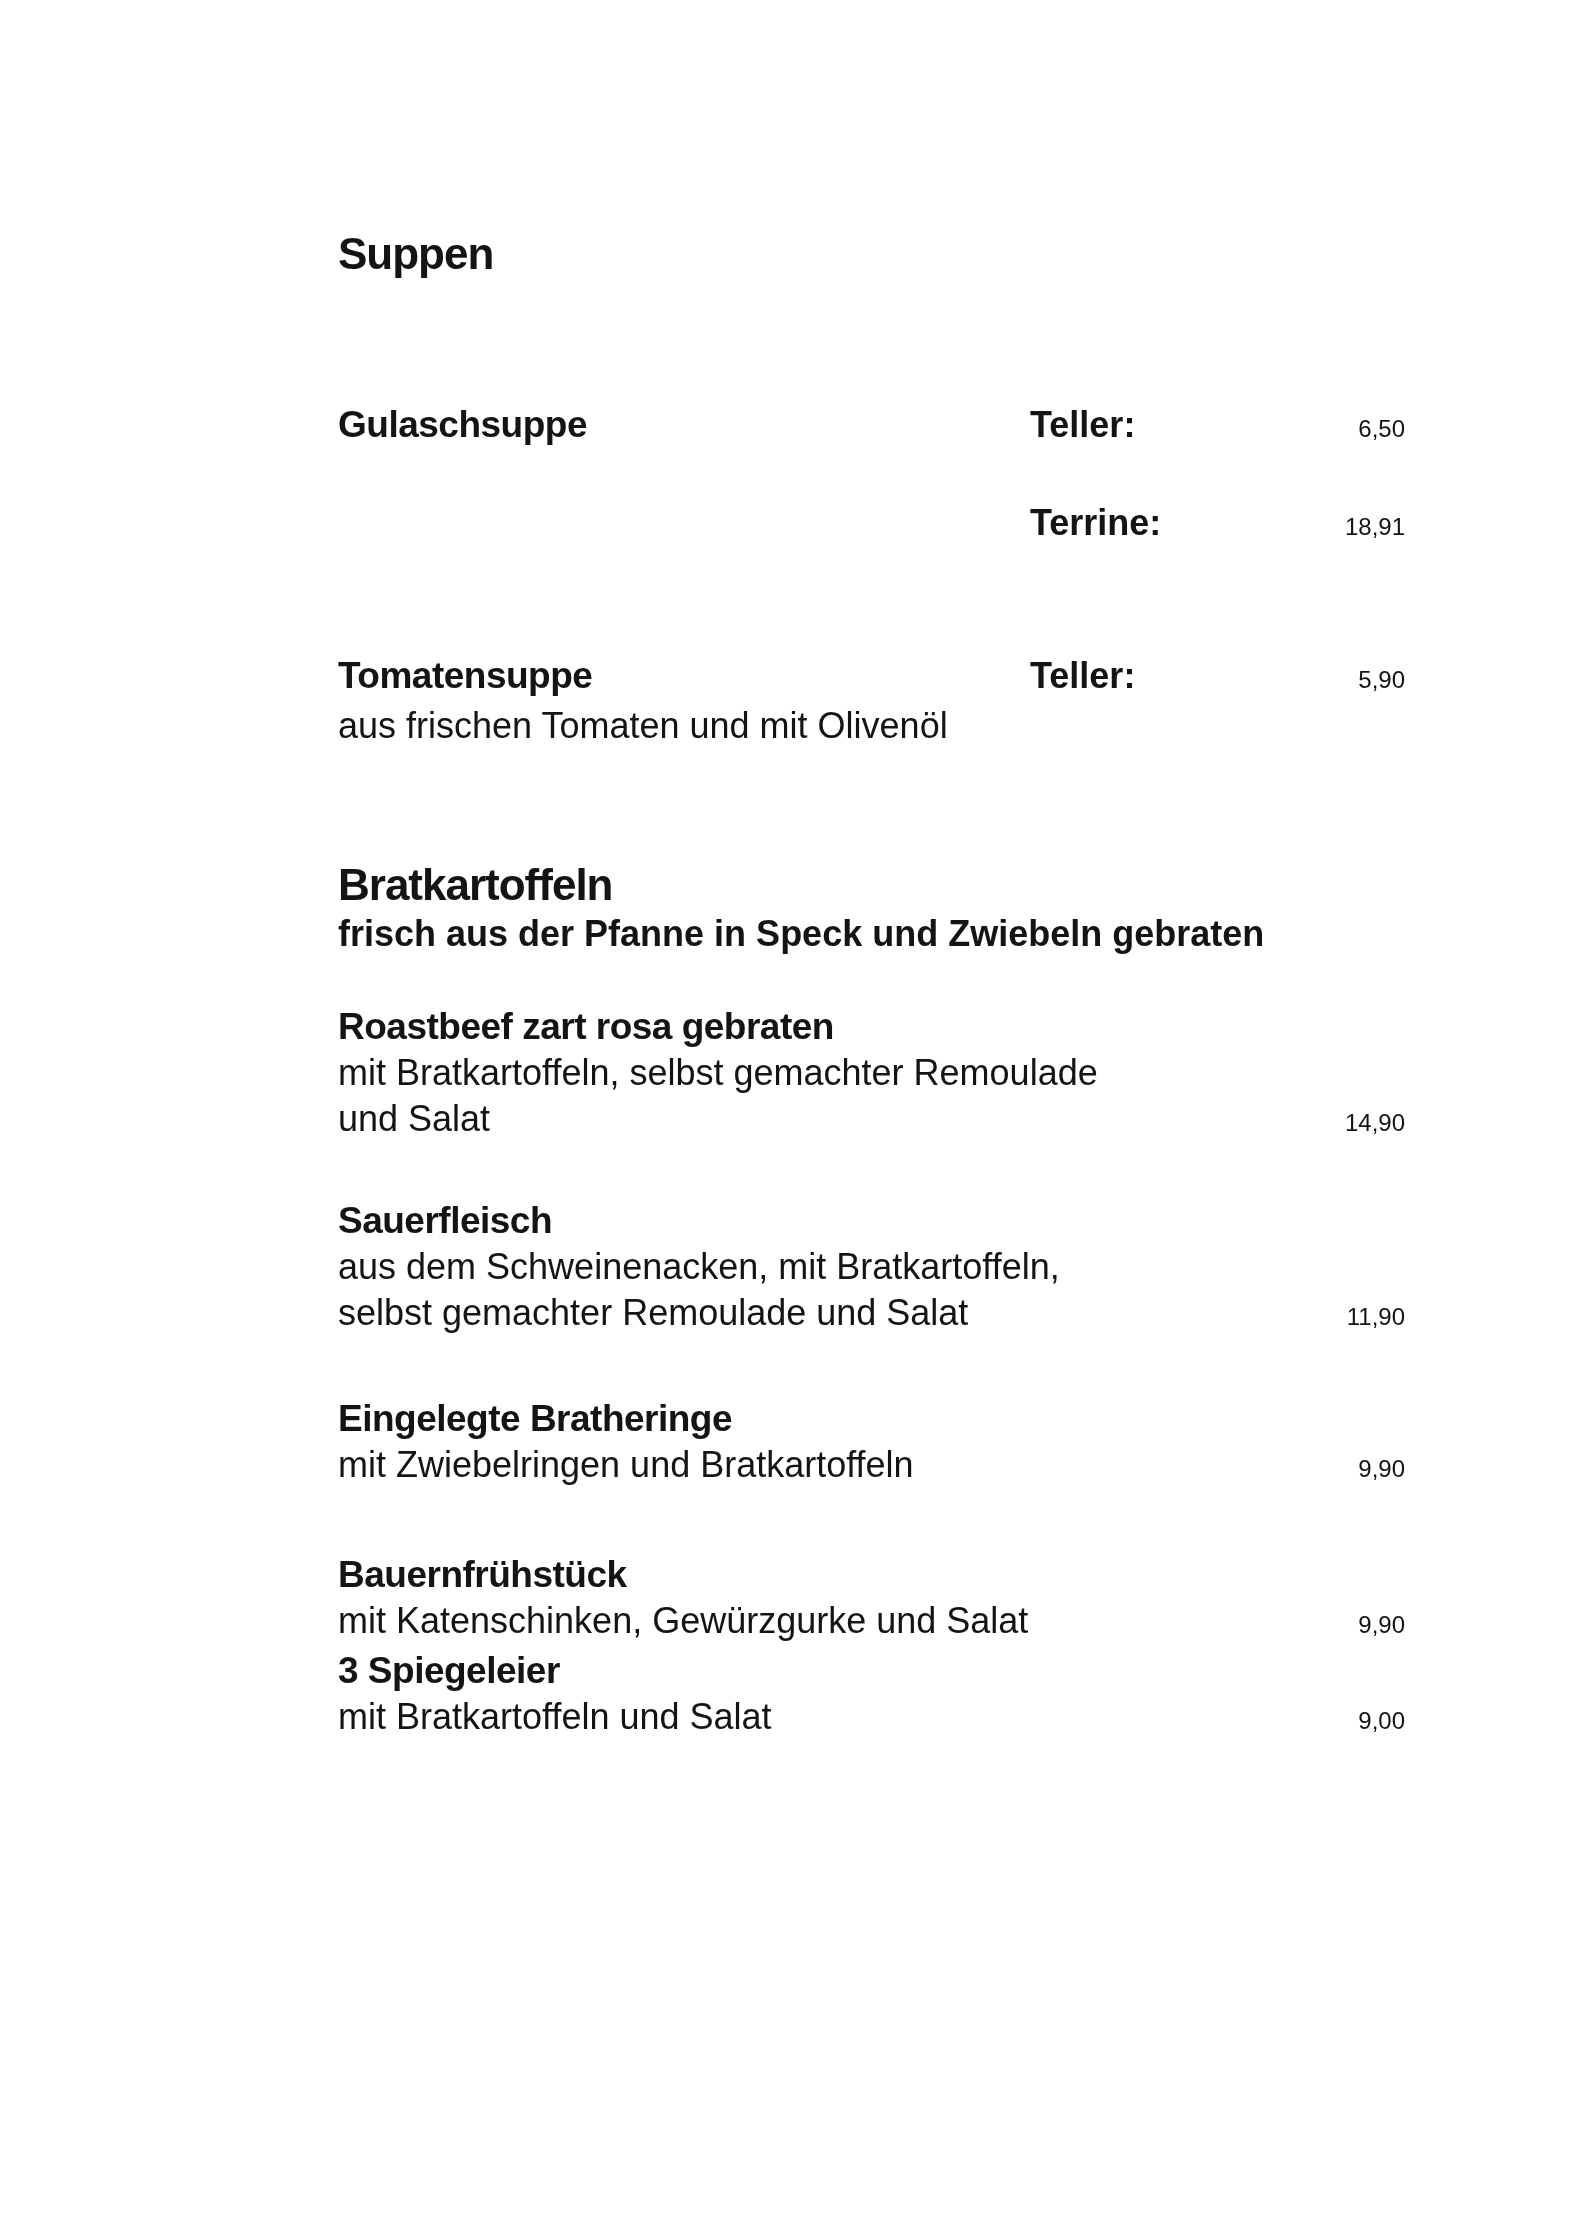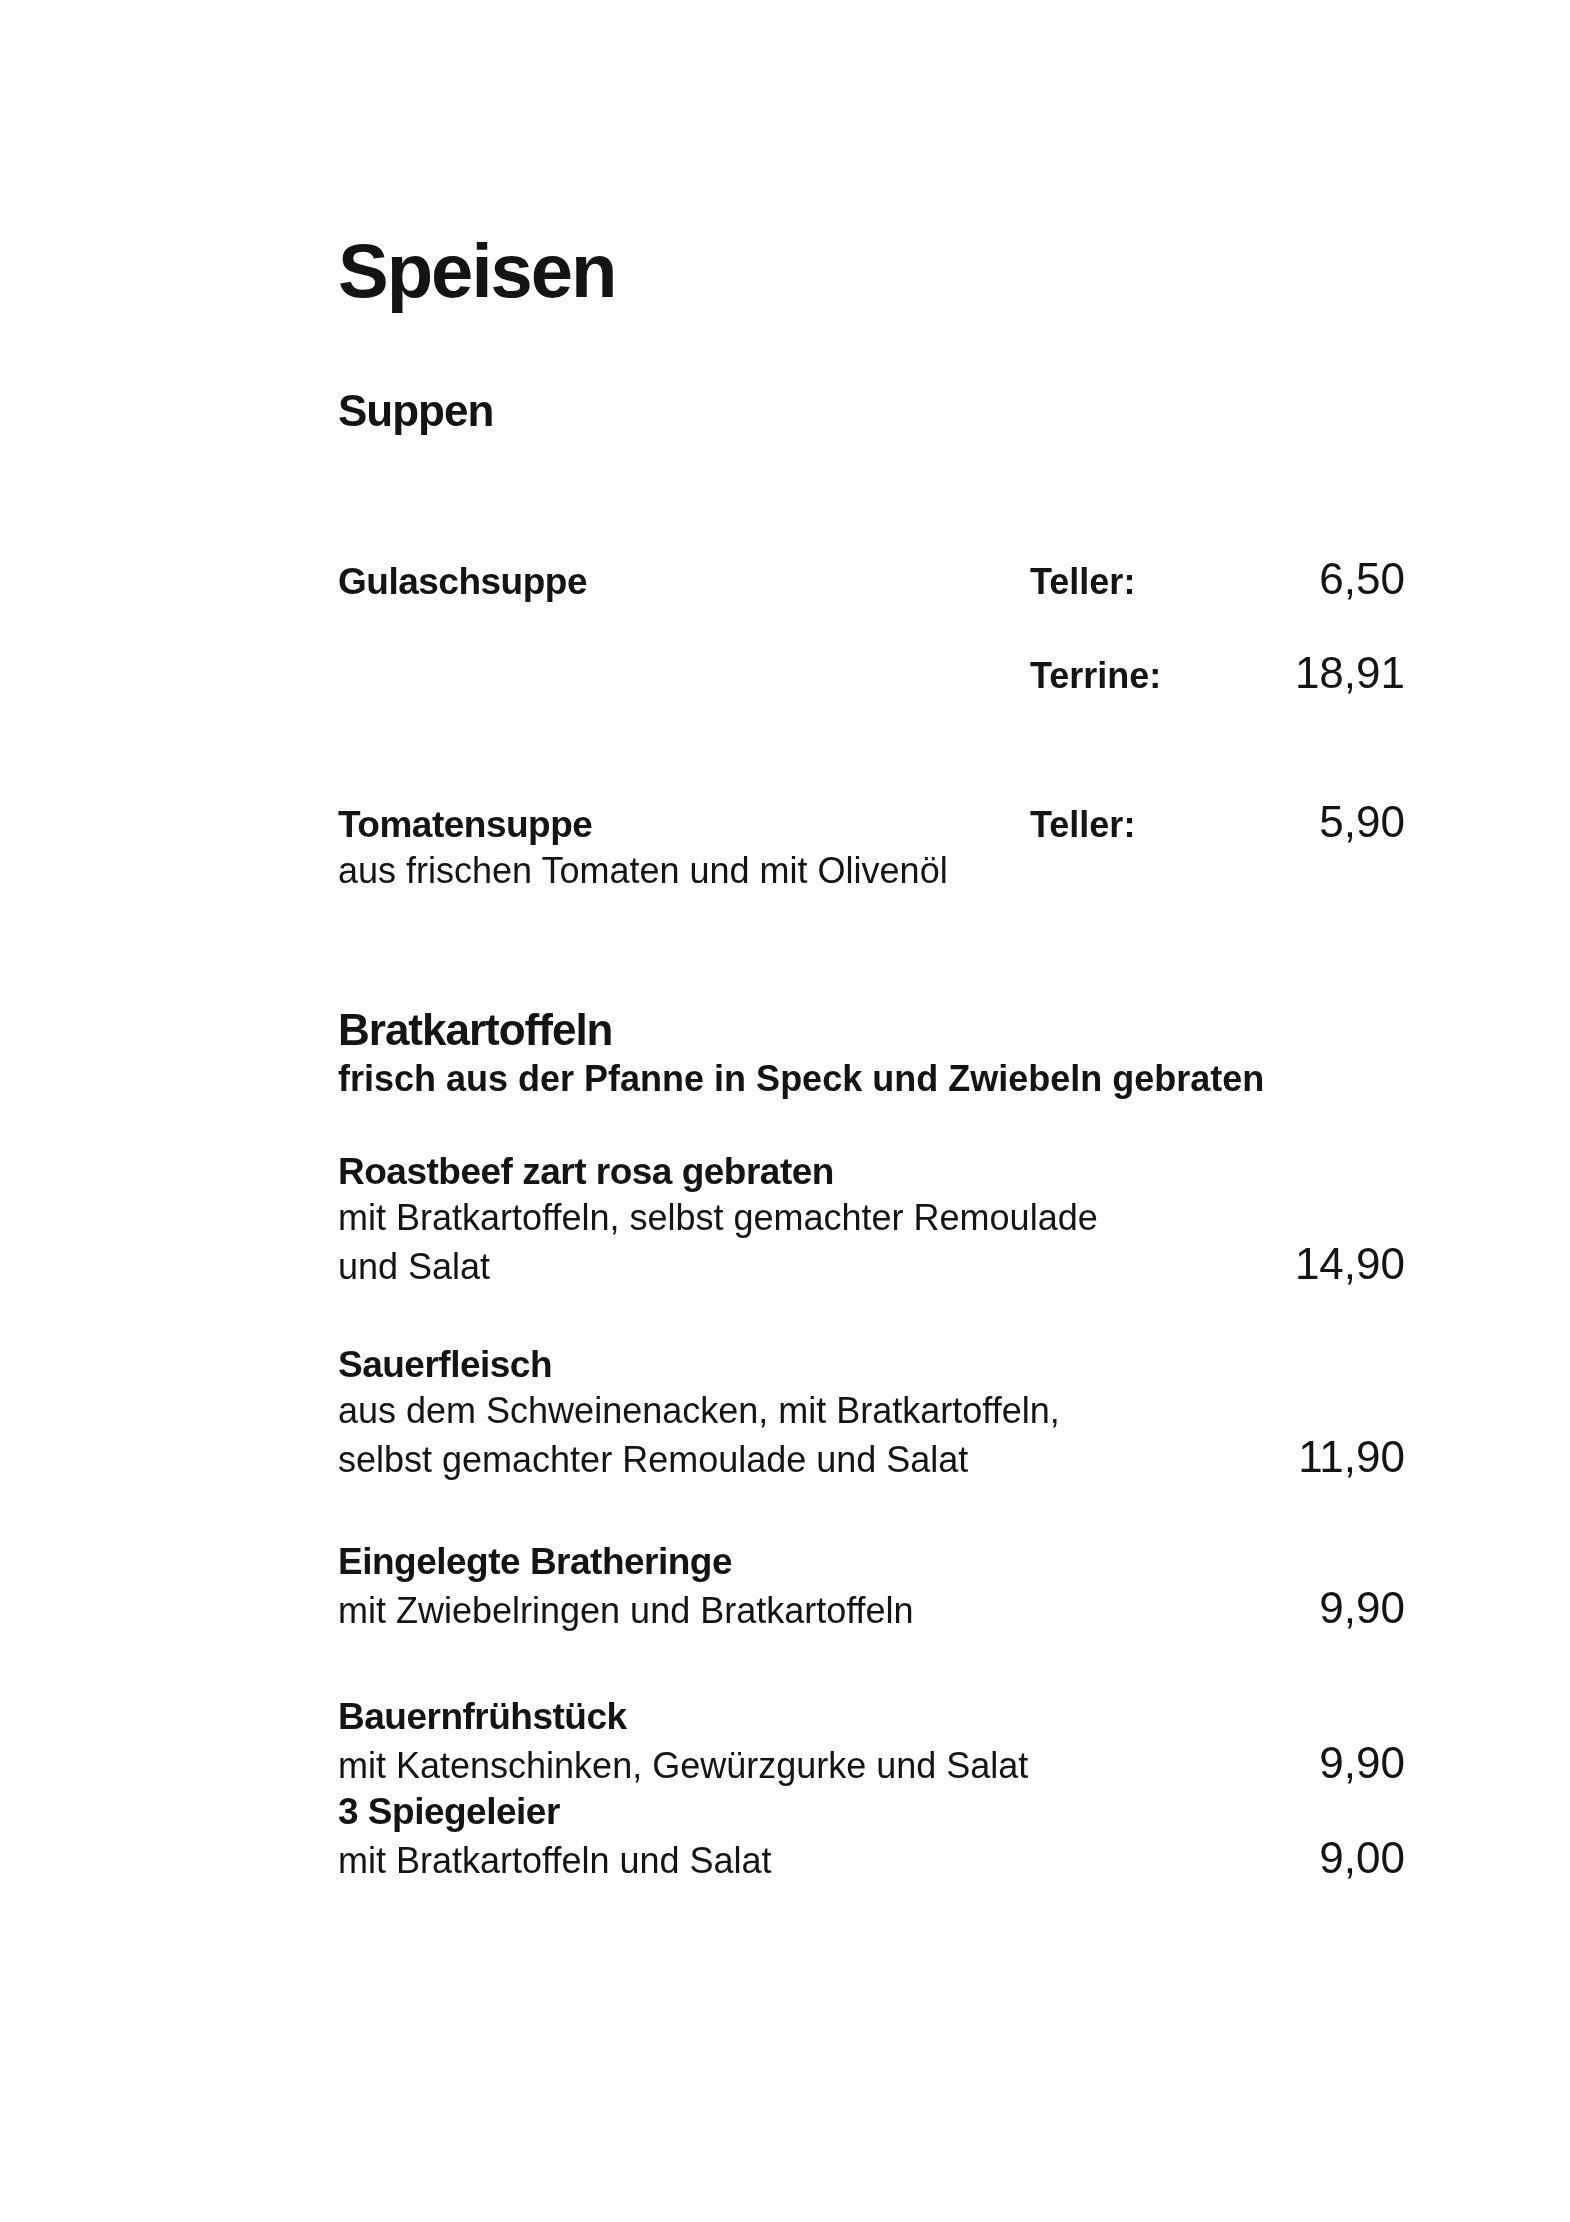--- a/index.html
+++ b/index.html
@@ -78,31 +78,30 @@
     font-size: 36px;
     font-weight: 700;
     white-space: nowrap;
     margin-top: 48px;
   }
   .price-value {
     flex: 0 0 215px;
     width: 215px;
     margin-left: auto;
     text-align: right;
-    font-size: 44px;
+    font-size: 24px;
     font-weight: 400;
     white-space: nowrap;
   }
 </style>
 </head>
 <body>
 
 <div class="page">
 
-  <h1 class="page-title">Speisen</h1>
 
   <div class="menu-section section-suppen">
     <h2 class="section-heading"><span class="underlined">Suppen</span></h2>
 
     <div class="menu-item">
       <div class="row">
         <div class="row-main item-name">Gulaschsuppe</div>
         <div class="price-label">Teller:</div>
         <div class="price-value">6,50</div>
       </div>

